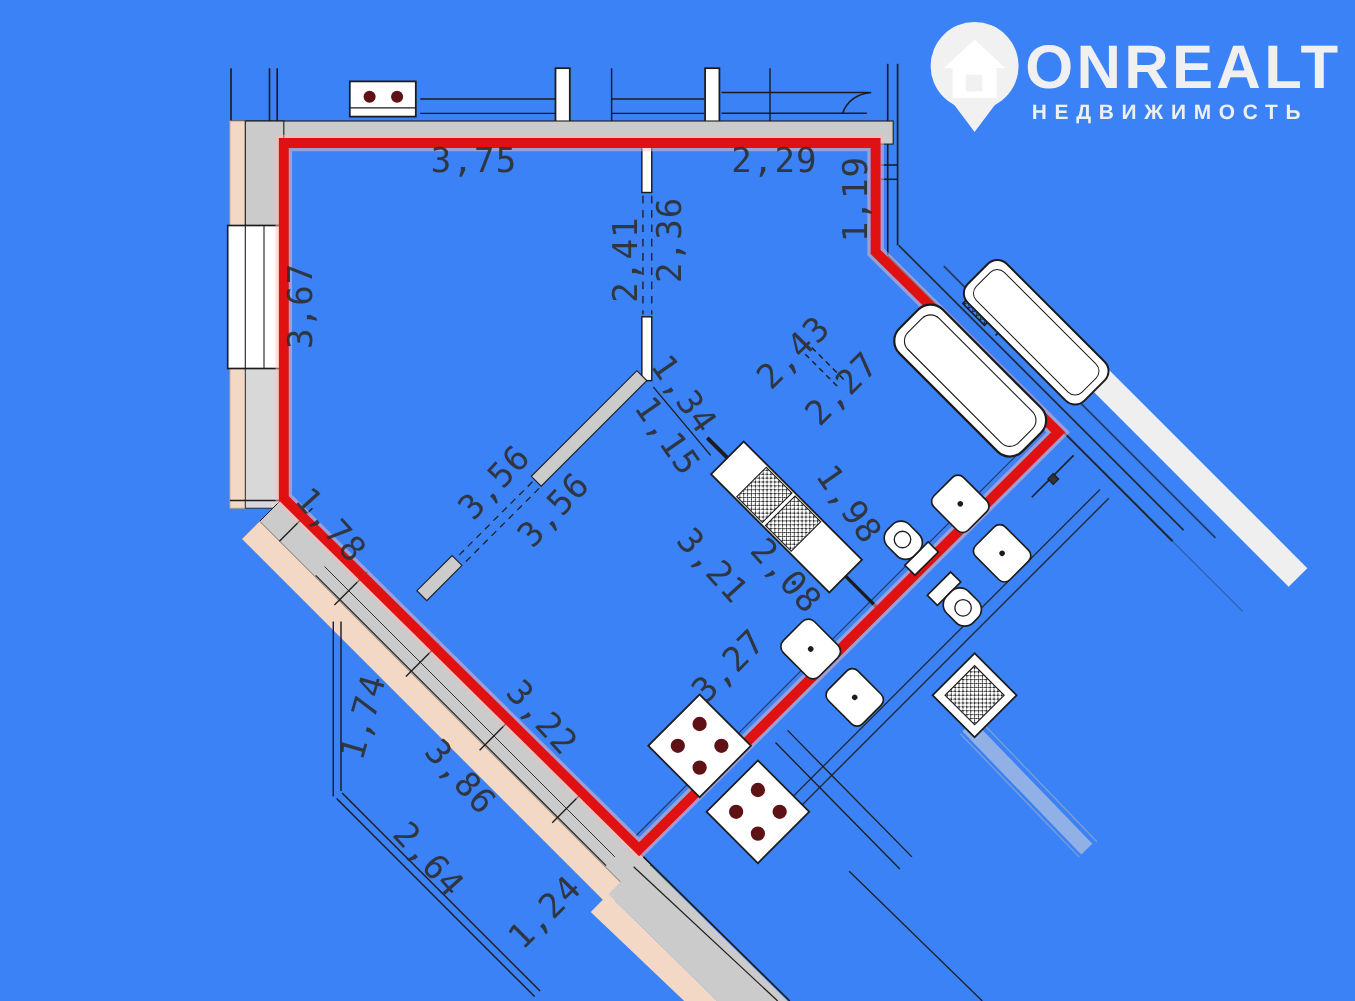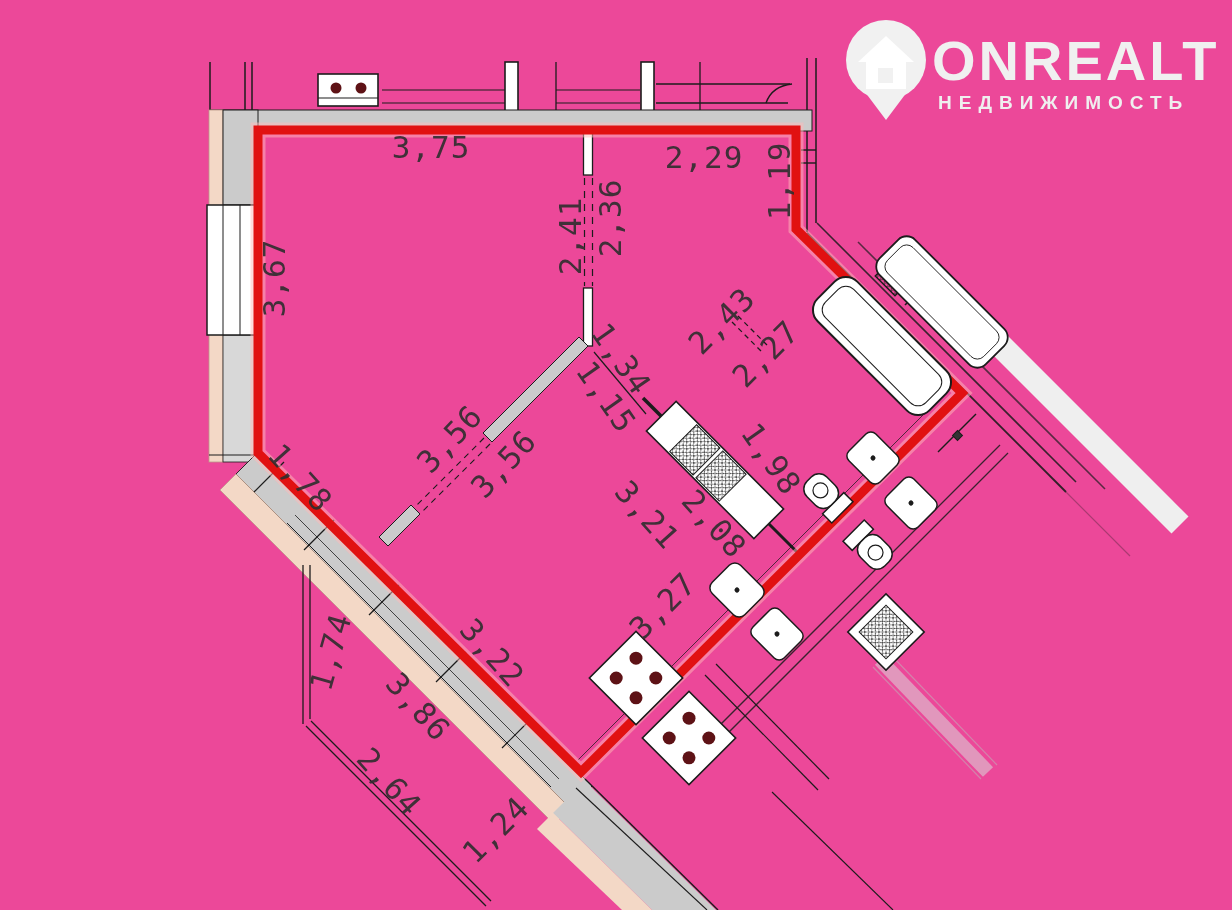--- a/index.html
+++ b/index.html
@@ -1,16 +1,16 @@
 <!DOCTYPE html>
 <html><head>
 <meta charset="utf-8">
 <style>
   html,body{margin:0;padding:0;background:#ffffff;}
-  .stage{position:relative;width:1232px;height:910px;background:#ec4899;overflow:hidden;
+  .stage{position:relative;width:1232px;height:910px;background:#3b82f6;overflow:hidden;
          font-family:"DejaVu Sans Mono",monospace;}
   .plan-svg{position:absolute;left:0;top:0;}
   
   .dim{position:absolute;font-size:31px;letter-spacing:1px;color:#2e2e2e;opacity:.9;
        white-space:nowrap;transform-origin:center center;line-height:1;}
   
   .wm{position:absolute;left:838px;top:12px;width:380px;height:116px;}
   .wm-pin{position:absolute;left:4px;top:4px;}
   .wm-brand{position:absolute;left:94px;top:16px;font-family:"Liberation Sans",sans-serif;
             font-weight:800;font-size:56px;letter-spacing:3px;color:#f0f0f0;}
@@ -218,21 +218,21 @@
       <polygon points="44,20 72,46 16,46" fill="#ffffff"></polygon>
       <rect x="24" y="46" width="40" height="27" fill="#ffffff"></rect>
       <rect x="36" y="52" width="15" height="15" fill="#f1f1f1"></rect>
     </svg>
     <div class="wm-brand">ONREALT</div>
     <div class="wm-tag">НЕДВИЖИМОСТЬ</div>
   </div>
 
   <div>
     <div class="dim" style="left:431px;top:147px;transform:translate(-50%,-50%);">3,75</div>
-    <div class="dim" style="left:704px;top:157px;transform:translate(-50%,-50%);">2,29</div>
+    <div class="dim" style="left:704px;top:147px;transform:translate(-50%,-50%);">2,29</div>
     <div class="dim" style="left:779px;top:181px;transform:translate(-50%,-50%) rotate(-90deg);">1,19</div>
     <div class="dim" style="left:570px;top:236px;transform:translate(-50%,-50%) rotate(-90deg);">2,41</div>
     <div class="dim" style="left:610px;top:218px;transform:translate(-50%,-50%) rotate(-90deg);">2,36</div>
     <div class="dim" style="left:274px;top:278px;transform:translate(-50%,-50%) rotate(-90deg);">3,67</div>
     <div class="dim" style="left:450px;top:439px;transform:translate(-50%,-50%) rotate(-47deg);">3,56</div>
     <div class="dim" style="left:504px;top:464px;transform:translate(-50%,-50%) rotate(-47deg);">3,56</div>
     <div class="dim" style="left:300px;top:478px;transform:translate(-50%,-50%) rotate(48deg);">1,78</div>
     <div class="dim" style="left:621px;top:359px;transform:translate(-50%,-50%) rotate(55deg);">1,34</div>
     <div class="dim" style="left:606px;top:397px;transform:translate(-50%,-50%) rotate(55deg);">1,15</div>
     <div class="dim" style="left:722px;top:321px;transform:translate(-50%,-50%) rotate(-45deg);">2,43</div>

